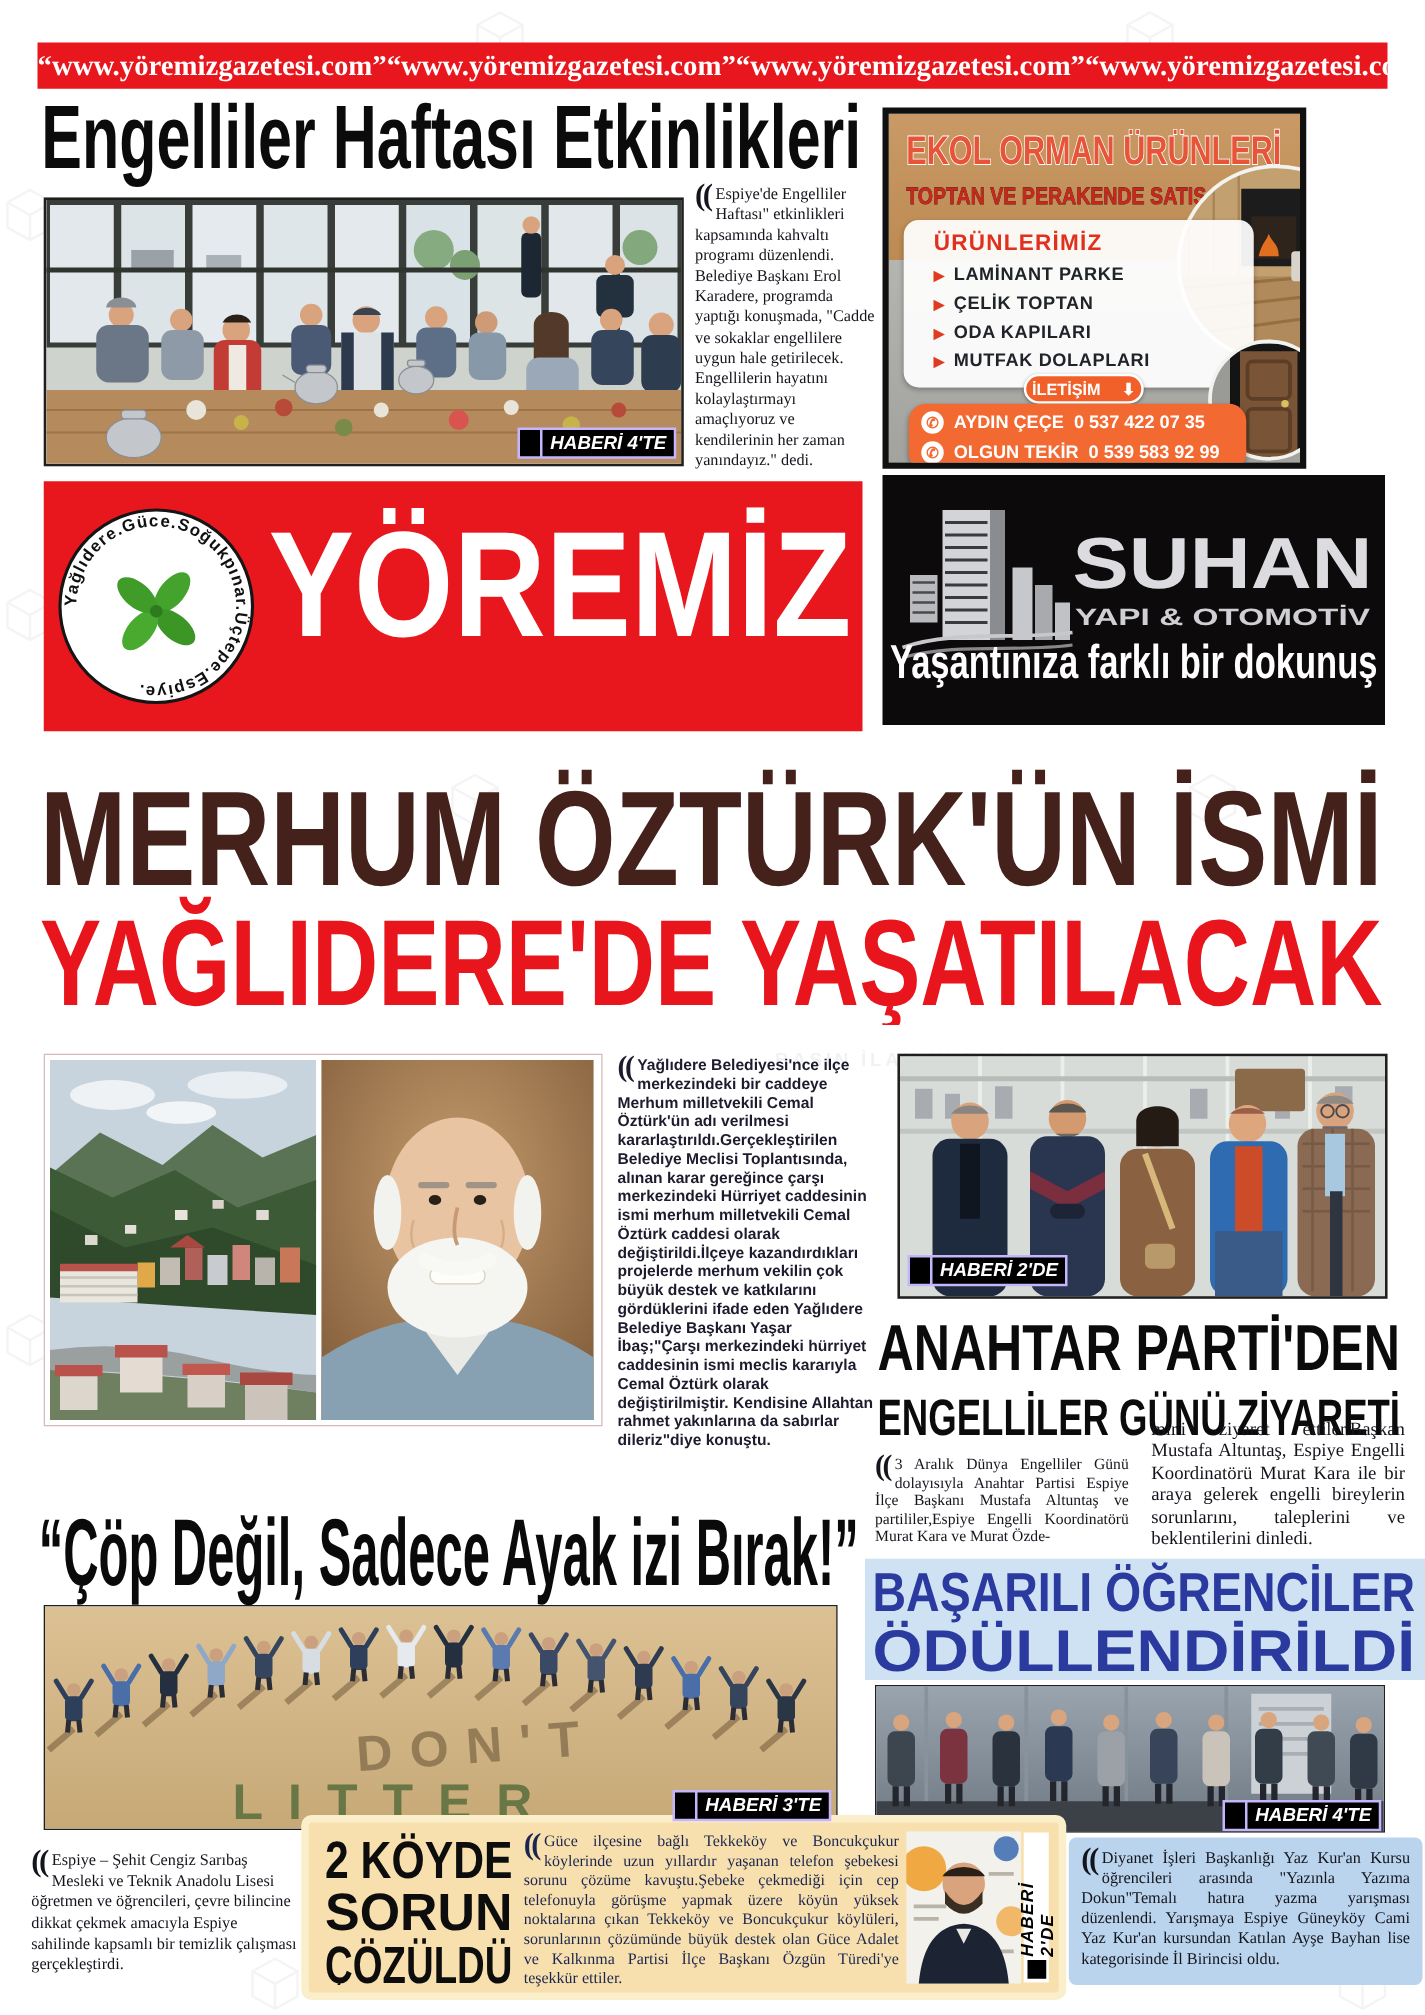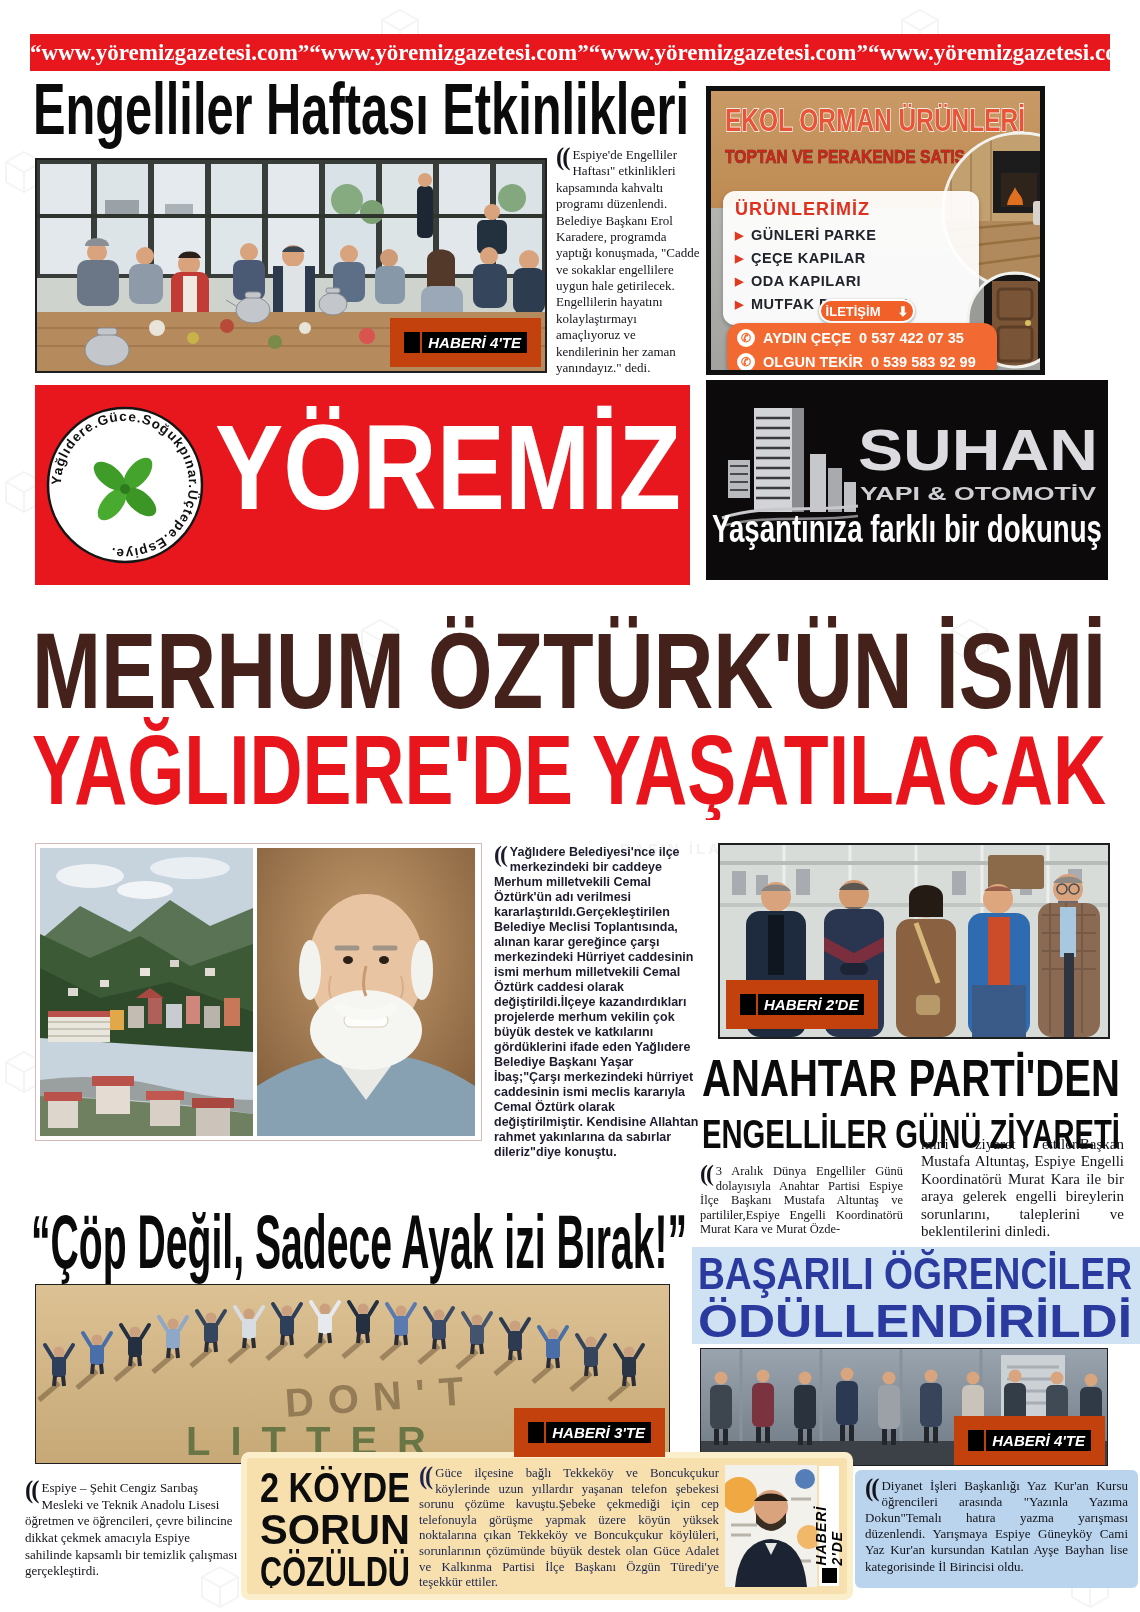--- a/index.html
+++ b/index.html
@@ -3,21 +3,21 @@
 <meta charset="utf-8">
 <style>
   html,body{margin:0;padding:0;background:#e9e9e9}
   #page{position:relative;width:1140px;height:1612px;margin:0 auto;background:#fff;overflow:hidden;
         font-family:"Liberation Sans",sans-serif;color:#111}
   .abs{position:absolute}
   .serif{font-family:"Liberation Serif",serif}
   svg text{font-family:"Liberation Sans",sans-serif;font-weight:bold}
   .q{float:left;font-weight:bold;font-family:"Liberation Serif",serif;font-size:1.9em;line-height:.72;
      margin:1px 4px 0 0;letter-spacing:-2px}
-  .haberi{position:absolute;display:flex;background:#c2410c;padding:14px;gap:2px;align-items:stretch;z-index:5}
+  .haberi{position:absolute;display:flex;background:#c4b5fd;padding:2px;gap:2px;align-items:stretch;z-index:5}
   .haberi .sq{width:16px;background:#000}
   .haberi .tx{background:#000;color:#fff;font:italic bold 15px/21px "Liberation Sans",sans-serif;
               padding:0 6px;white-space:nowrap}
   .haberiV{position:absolute;display:flex;flex-direction:column;background:#fff;padding:3px 2px;gap:3px;
            align-items:center;z-index:5}
   .haberiV .tx{writing-mode:vertical-rl;transform:rotate(180deg);color:#000;
                font:italic bold 14px "Liberation Sans",sans-serif;letter-spacing:1px}
   .haberiV .sq{width:15px;height:15px;background:#000}
   .wm{position:absolute;opacity:.08;z-index:0}
   .wmt{position:absolute;opacity:.07;color:#4a5058;font-weight:bold;font-size:15px;letter-spacing:3px;z-index:0}
@@ -208,29 +208,29 @@
         <rect y="90" width="160" height="70" fill="#b08a5c"></rect>
         <path d="M0 100l160-14M0 118l160-18M0 138l160-22" stroke="#96703f" stroke-width="2.5"></path>
         <rect x="100" y="78" width="48" height="8" fill="#7a5c3a"></rect>
           <path d="M104 86v22M142 86v22" stroke="#6a4e30" stroke-width="3"></path>
         <rect x="92" y="70" width="14" height="24" rx="3" fill="#d8d4cc"></rect>
           <rect x="132" y="68" width="14" height="26" rx="3" fill="#cfcac2"></rect>
       </g>
       <circle cx="80" cy="80" r="78" fill="none" stroke="#f2f2ee" stroke-width="3"></circle>
     </svg>
 
-    <div class="ek-panel" style="left:12px;top:100px;width:232px;height:118px;padding:8px 12px">
+    <div class="ek-panel" style="left:12px;top:85px;width:232px;height:118px;padding:8px 24px">
       <div style="color:#e0301e;font-weight:bold;font-size:18px;letter-spacing:1px">ÜRÜNLERİMİZ</div>
       <div class="ek-item">
         <span class="ek-bullet">▶</span>
-        <span>GÜNLERİ PARKE</span>
+        <span>LAMİNANT PARKE</span>
         </div>
       <div class="ek-item">
         <span class="ek-bullet">▶</span>
-        <span>ÇEÇE KAPILAR</span>
+        <span>ÇELİK TOPTAN</span>
         </div>
       <div class="ek-item">
         <span class="ek-bullet">▶</span>
         <span>ODA KAPILARI</span>
         </div>
       <div class="ek-item">
         <span class="ek-bullet">▶</span>
         <span>MUTFAK DOLAPLARI</span>
         </div>
     </div>

